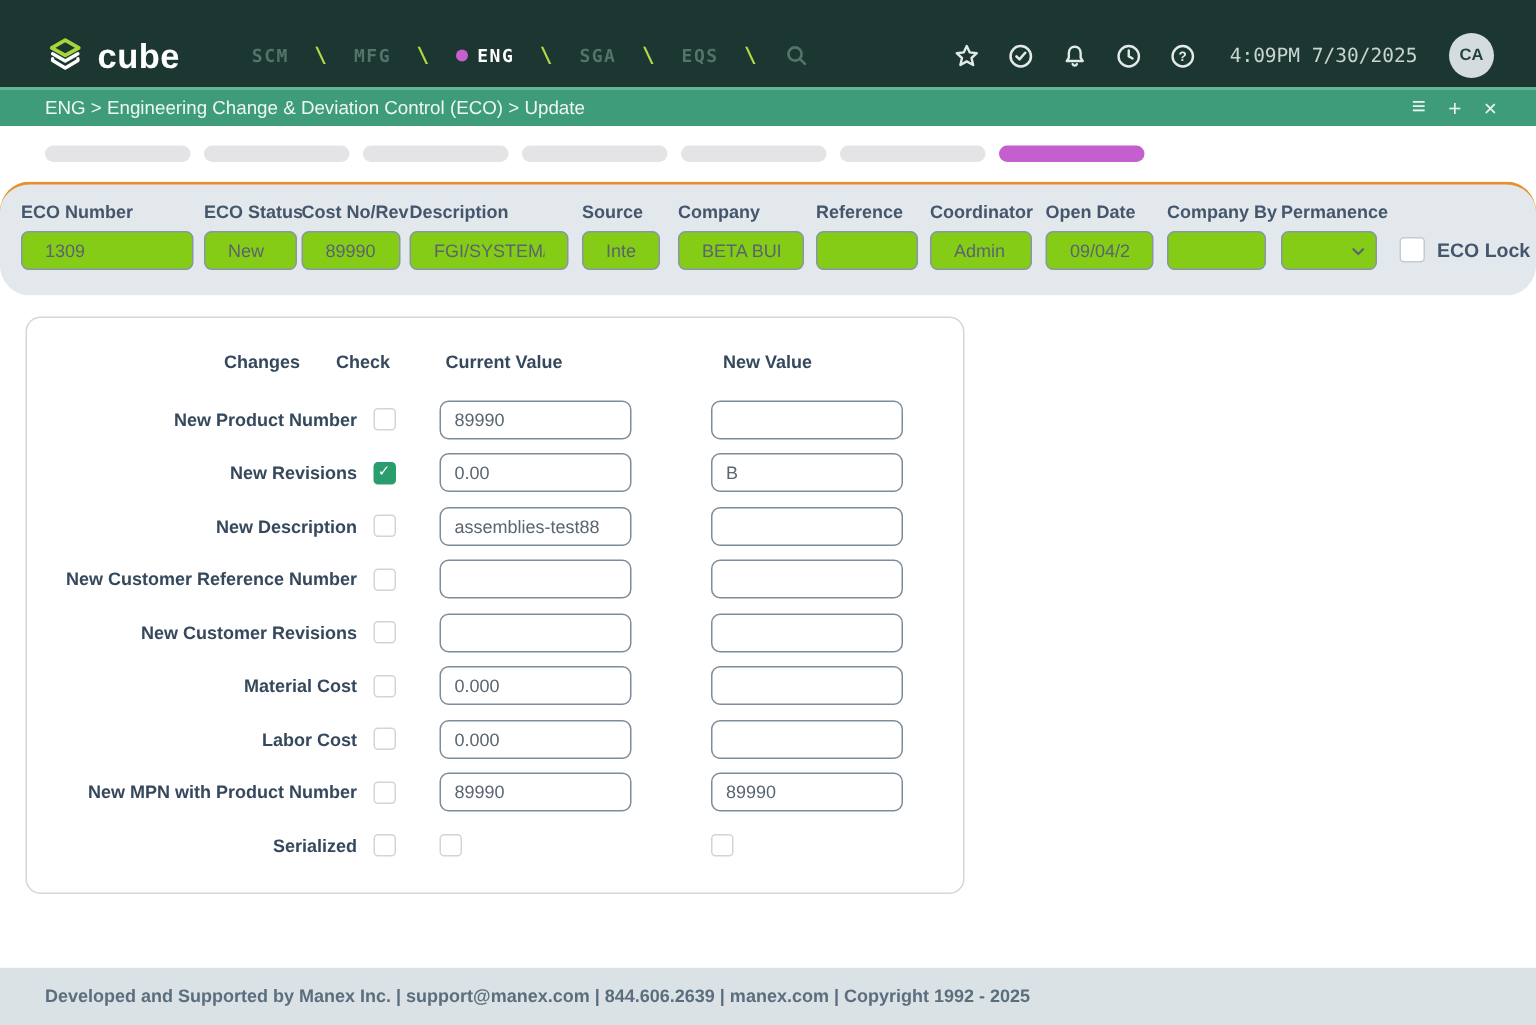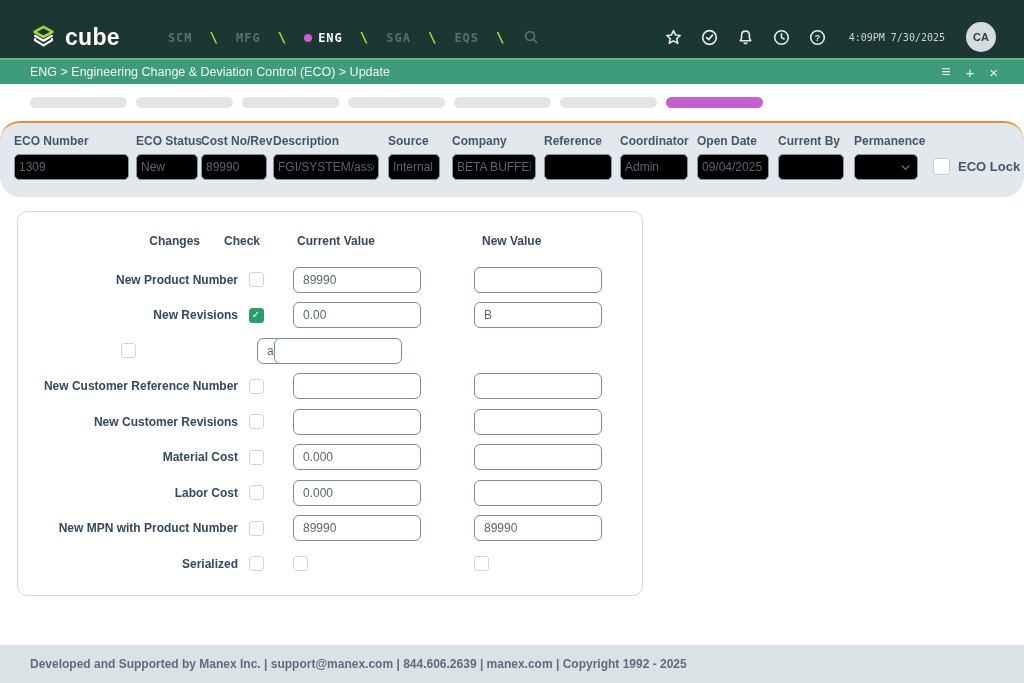--- a/index.html
+++ b/index.html
@@ -12,39 +12,39 @@
   .logo { display:flex; align-items:center; gap:8px; cursor:pointer; }
   .logo-text { color:#ffffff; font-size:23px; font-weight:700; letter-spacing:0.3px; }
   .topnav { display:flex; align-items:center; margin-left:48px; font-family:"DejaVu Sans Mono", monospace; font-size:12px; font-weight:700; letter-spacing:1px; }
   .nav-item { color:#53736b; display:inline-flex; align-items:center; gap:6px; cursor:pointer; white-space:nowrap; }
   .nav-item.active { color:#ffffff; }
   .nav-dot { width:8px; height:8px; border-radius:50%; background:#c75fce; }
   .nav-sep { color:#b6d847; margin:0 17px; font-size:14px; transform:skewX(-8deg); }
   .nav-search { color:#53736b; display:inline-flex; cursor:pointer; }
   .top-actions { margin-left:auto; display:flex; align-items:center; gap:19px; color:#e2eae9; }
   .tb-icon { display:inline-flex; cursor:pointer; }
-  .clock-text { font-family:"DejaVu Sans Mono", monospace; font-size:10px; color:#c9d4d2; margin-left:4px; white-space:nowrap; }
+  .clock-text { font-family:"DejaVu Sans Mono", monospace; font-size:13px; color:#c9d4d2; margin-left:4px; white-space:nowrap; }
   .avatar { width:30px; height:30px; border-radius:50%; background:#d5dce0; color:#22423a; font-size:11px; font-weight:700; display:flex; align-items:center; justify-content:center; margin-left:2px; cursor:pointer; }
 
   
   .crumbbar { height:26px; background:#3f9c7b; border-top:2px solid #63b593; color:#eef7f3; font-size:12.5px; display:flex; align-items:center; padding:0 26px 0 30px; flex:0 0 auto; }
   .crumb-icons { margin-left:auto; display:flex; align-items:center; gap:15px; color:#e9f4ef; }
   .crumb-icon { font-size:15px; line-height:1; cursor:pointer; }
   .crumb-icon.burger { letter-spacing:0; font-size:16px; }
 
   
   .stepperwrap { height:37px; background:#ffffff; display:flex; align-items:center; padding-left:30px; gap:9px; flex:0 0 auto; }
   .pill { width:97px; height:11px; border-radius:6px; background:#e4e4e6; cursor:pointer; }
   .pill.active { background:#c45fcd; }
 
   
   .formstrip { height:76px; background:#e3e8ec; border-top:2px solid #e78f2f; display:flex; align-items:flex-start; padding:11px 0 0 14px; flex:0 0 auto;border-radius:20px; }
   .ffield { display:flex; flex-direction:column; }
   .flabel { font-size:12px; font-weight:700; color:#44566b; margin-bottom:6px; white-space:nowrap; }
-  .finput { height:26px; border:1px solid #8795a4; border-radius:5px; background:#000000; font-size:12px; color:#5a656f; padding:0 4px; width:100%; font-family:"Liberation Sans", sans-serif; outline:none; }
+  .finput { height:26px; border:1px solid #8795a4; border-radius:5px; background:#84cc16; font-size:12px; color:#5a656f; padding:0 15px; width:100%; font-family:"Liberation Sans", sans-serif; outline:none; }
   .f0{width:115px;margin-right:7px;} .f1{width:62px;margin-right:3px;} .f2{width:66px;margin-right:6px;}
   .f3{width:106px;margin-right:9px;} .f4{width:52px;margin-right:12px;} .f5{width:84px;margin-right:8px;}
   .f6{width:68px;margin-right:8px;} .f7{width:68px;margin-right:9px;} .f8{width:72px;margin-right:9px;}
   .f9{width:66px;margin-right:10px;} .f10{width:64px;}
   .fselect { position:relative; width:64px; }
   .fselect .chev { position:absolute; right:7px; top:8px; color:#5a656f; pointer-events:none; }
   .lockwrap { display:flex; align-items:center; gap:8px; margin-left:15px; margin-top:24px; cursor:pointer; }
   .lockbox { width:17px; height:17px; border:1px solid #c3ccd3; border-radius:3px; background:#fff; }
   .locklabel { font-size:13px; font-weight:700; color:#44566b; white-space:nowrap; }
 
@@ -184,21 +184,21 @@
       </div>
     <div class="ffield f7">
         <span class="flabel">Coordinator</span>
         <input class="finput" value="Admin" style="">
       </div>
     <div class="ffield f8">
         <span class="flabel">Open Date</span>
         <input class="finput" value="09/04/2025" style="">
       </div>
     <div class="ffield f9">
-        <span class="flabel">Current By</span>
+        <span class="flabel">Company By</span>
         <input class="finput" value="" style="">
       </div>
     <div class="ffield f10">
       <span class="flabel">Permanence</span>
       <div class="fselect">
         <input class="finput" readonly="" value="" style="">
         <span class="chev">
           <svg width="11" height="11" viewBox="0 0 12 12" fill="none" stroke="currentColor" stroke-width="1.6" stroke-linecap="round" stroke-linejoin="round">
               <path d="M2.5 4.5 L6 8 L9.5 4.5"></path>
             </svg>
@@ -240,20 +240,21 @@
             </div>
     <div class="tcur">
               <input class="tinput" value="0.00" style="">
             </div>
     <div class="tnew">
               <input class="tinput" value="B" style="">
             </div>
   </div>
 
   <div class="trow">
+    <div class="tlabel">New Description</div>
     <div class="tcheck">
               <span class="cb"></span>
             </div>
     <div class="tcur">
               <input class="tinput" value="assemblies-test88" style="">
             </div>
     <div class="tnew">
               <input class="tinput" value="" style="">
             </div>
   </div>

